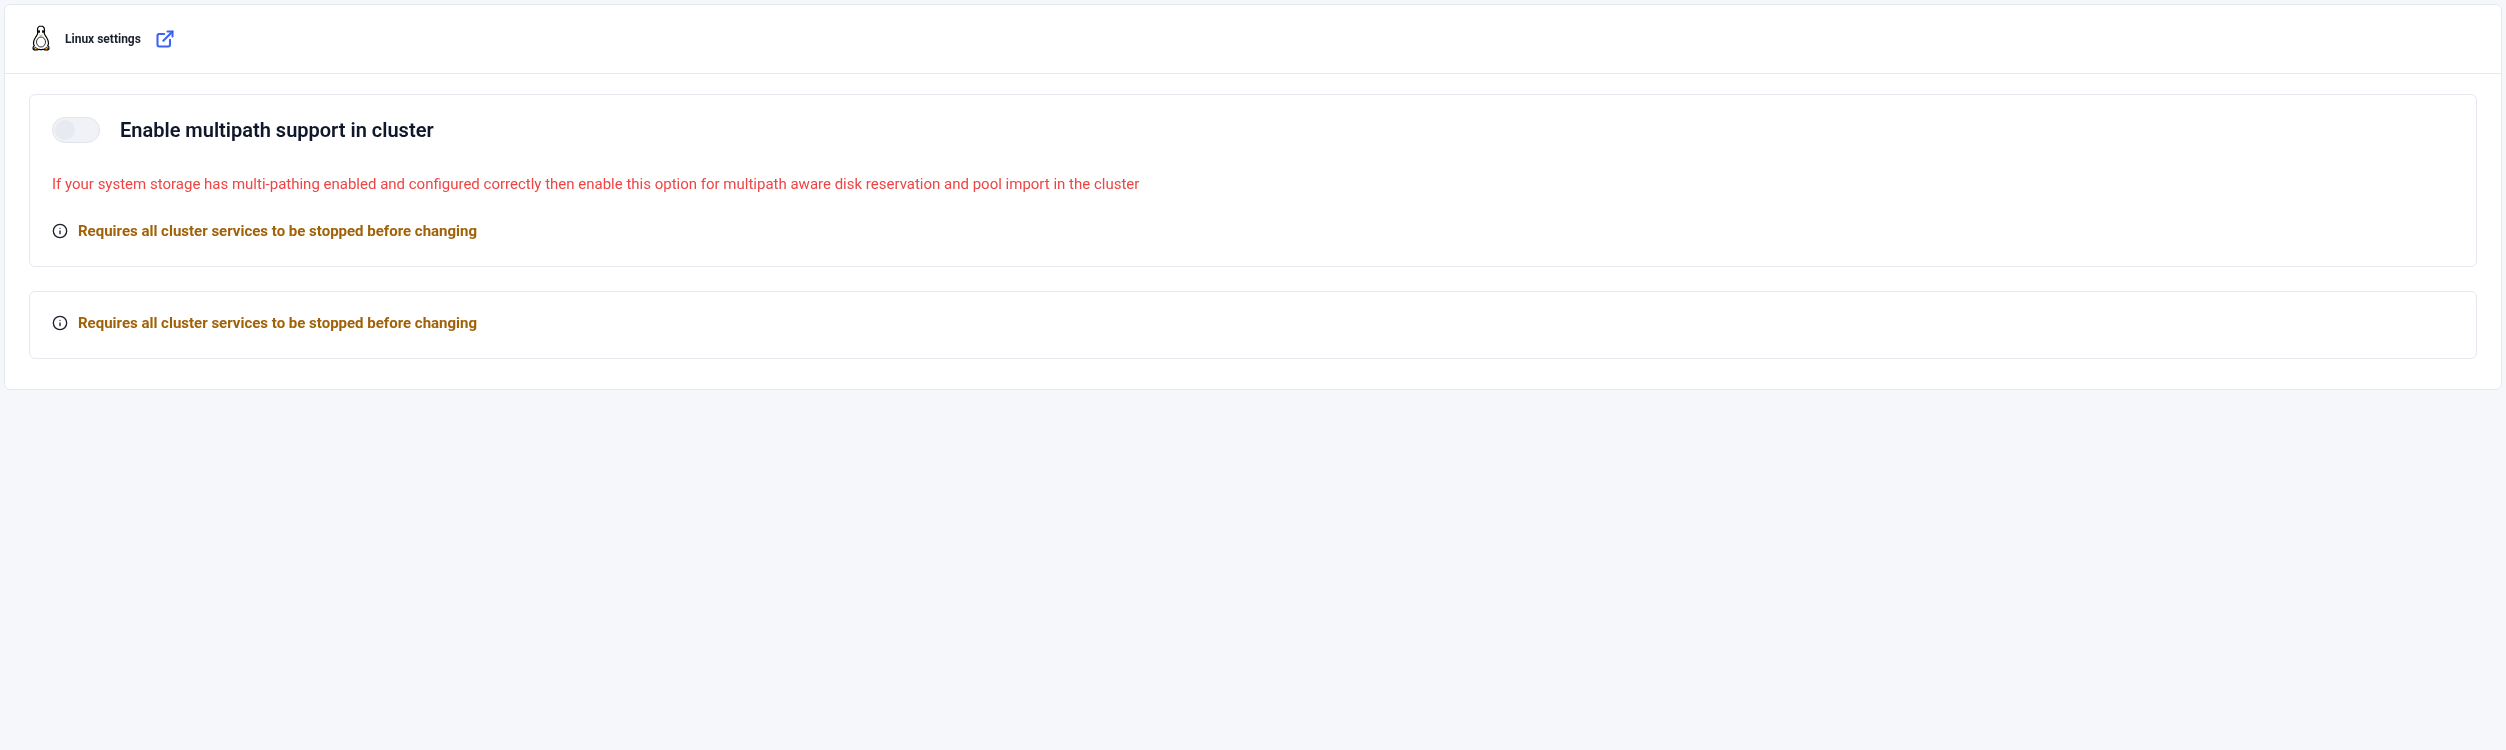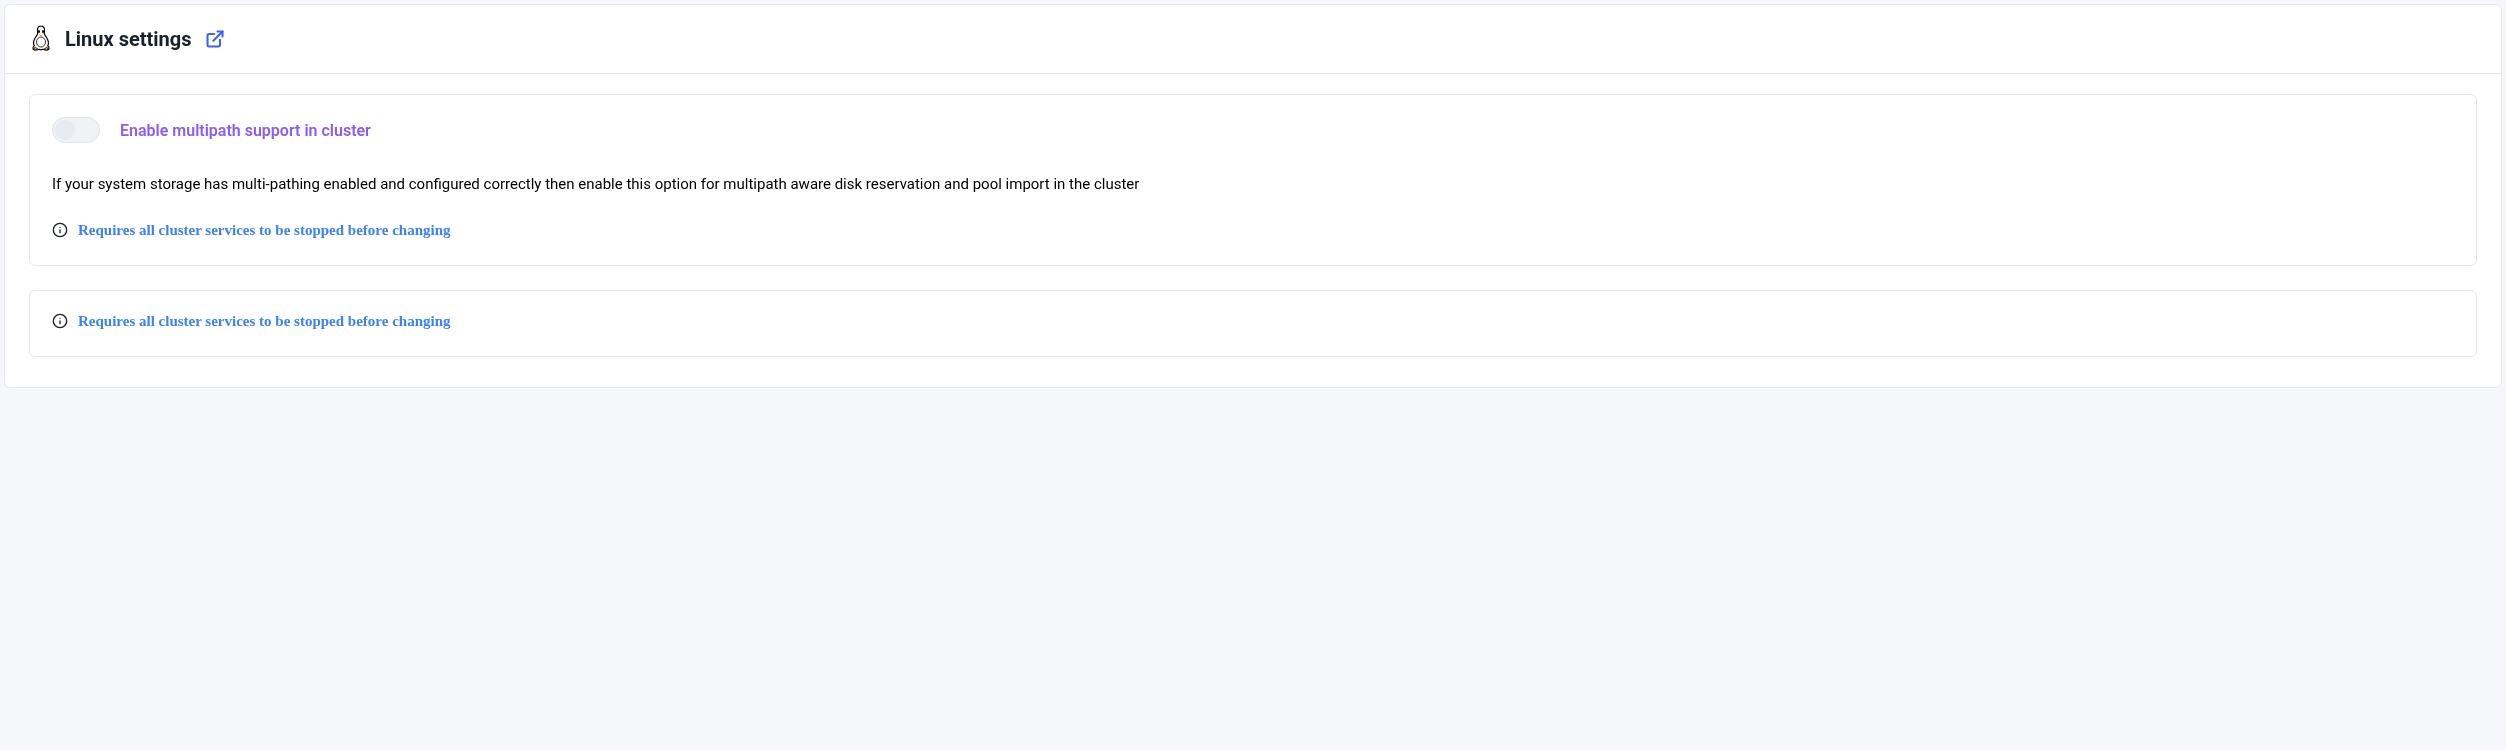--- a/index.html
+++ b/index.html
@@ -24,21 +24,21 @@
       padding: 20px 24px;
       border-bottom: 1px solid #e5e8ef;
       gap: 12px;
     }
     .linux-icon {
       width: 24px;
       height: 28px;
       flex-shrink: 0;
     }
     .header-title {
-      font-size: 20px;
+      font-size: 12px;
       font-weight: 700;
       color: #1a202c;
     }
     .external-link-icon {
       width: 20px;
       height: 20px;
       color: #3b63f5;
       margin-left: 2px;
     }
     .content {
@@ -72,46 +72,45 @@
     .toggle-knob {
       position: absolute;
       left: 2px;
       top: 2px;
       width: 20px;
       height: 20px;
       background: #e7eaf1;
       border-radius: 50%;
     }
     .toggle-label {
-      font-size: 16px;
+      font-size: 20px;
       font-weight: 600;
-      color: #8b5cf6;
+      color: #0f172a;
     }
     .description {
       font-size: 15px;
-      color: #000000;
+      color: #ef4444;
       line-height: 1.5;
       margin-bottom: 26px;
     }
     .warning-row {
       display: flex;
       align-items: center;
       gap: 10px;
     }
     .info-icon {
       width: 16px;
       height: 16px;
       flex-shrink: 0;
       color: #1a202c;
     }
     .warning-text {
       font-size: 15px;
       font-weight: 700;
-      color: #3b82f6;
-      font-family: Liberation Serif, serif;
+      color: #a16207;
     }
   </style>
 </head>
 <body>
 
 <div class="container">
   <div class="header">
     <span class="linux-icon">
       <svg viewBox="0 0 24 28" fill="none" xmlns="http://www.w3.org/2000/svg">
         <path d="M12 1c-2 0-3.5 1.5-3.5 4 0 1.5 0.2 3 0.2 3.5 0 0.8-1 2-2 3.5-1.2 1.8-2.2 4-2.2 6 0 1 0.3 2 0.8 2.8-0.5 0.3-1.3 1-1.3 2.2 0 1.2 1 2 2.5 2 1 0 2.5-0.3 3.5-0.8 0.6 0.3 1.3 0.5 2 0.5s1.4-0.2 2-0.5c1 0.5 2.5 0.8 3.5 0.8 1.5 0 2.5-0.8 2.5-2 0-1.2-0.8-1.9-1.3-2.2 0.5-0.8 0.8-1.8 0.8-2.8 0-2-1-4.2-2.2-6-1-1.5-2-2.7-2-3.5 0-0.5 0.2-2 0.2-3.5 0-2.5-1.5-4-3.5-4z" fill="#ffffff" stroke="#000000" stroke-width="1.2"></path>

